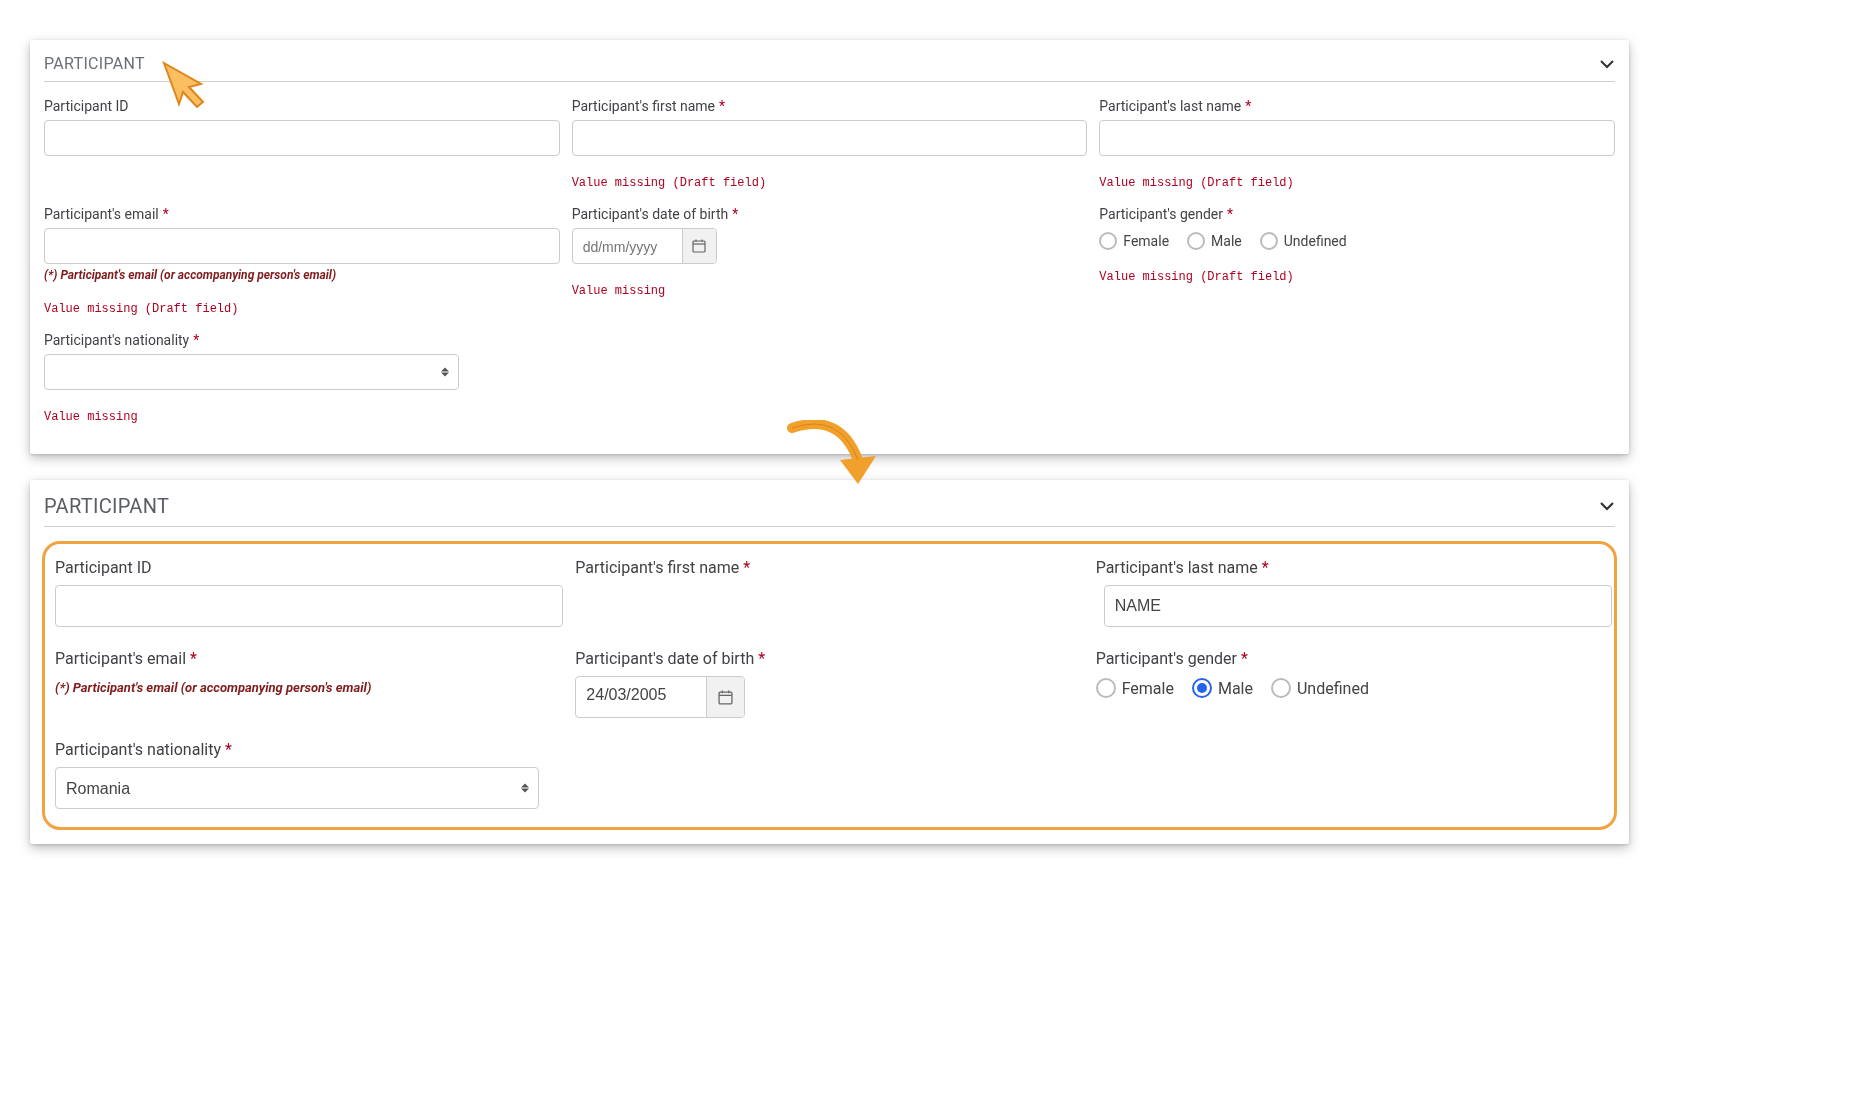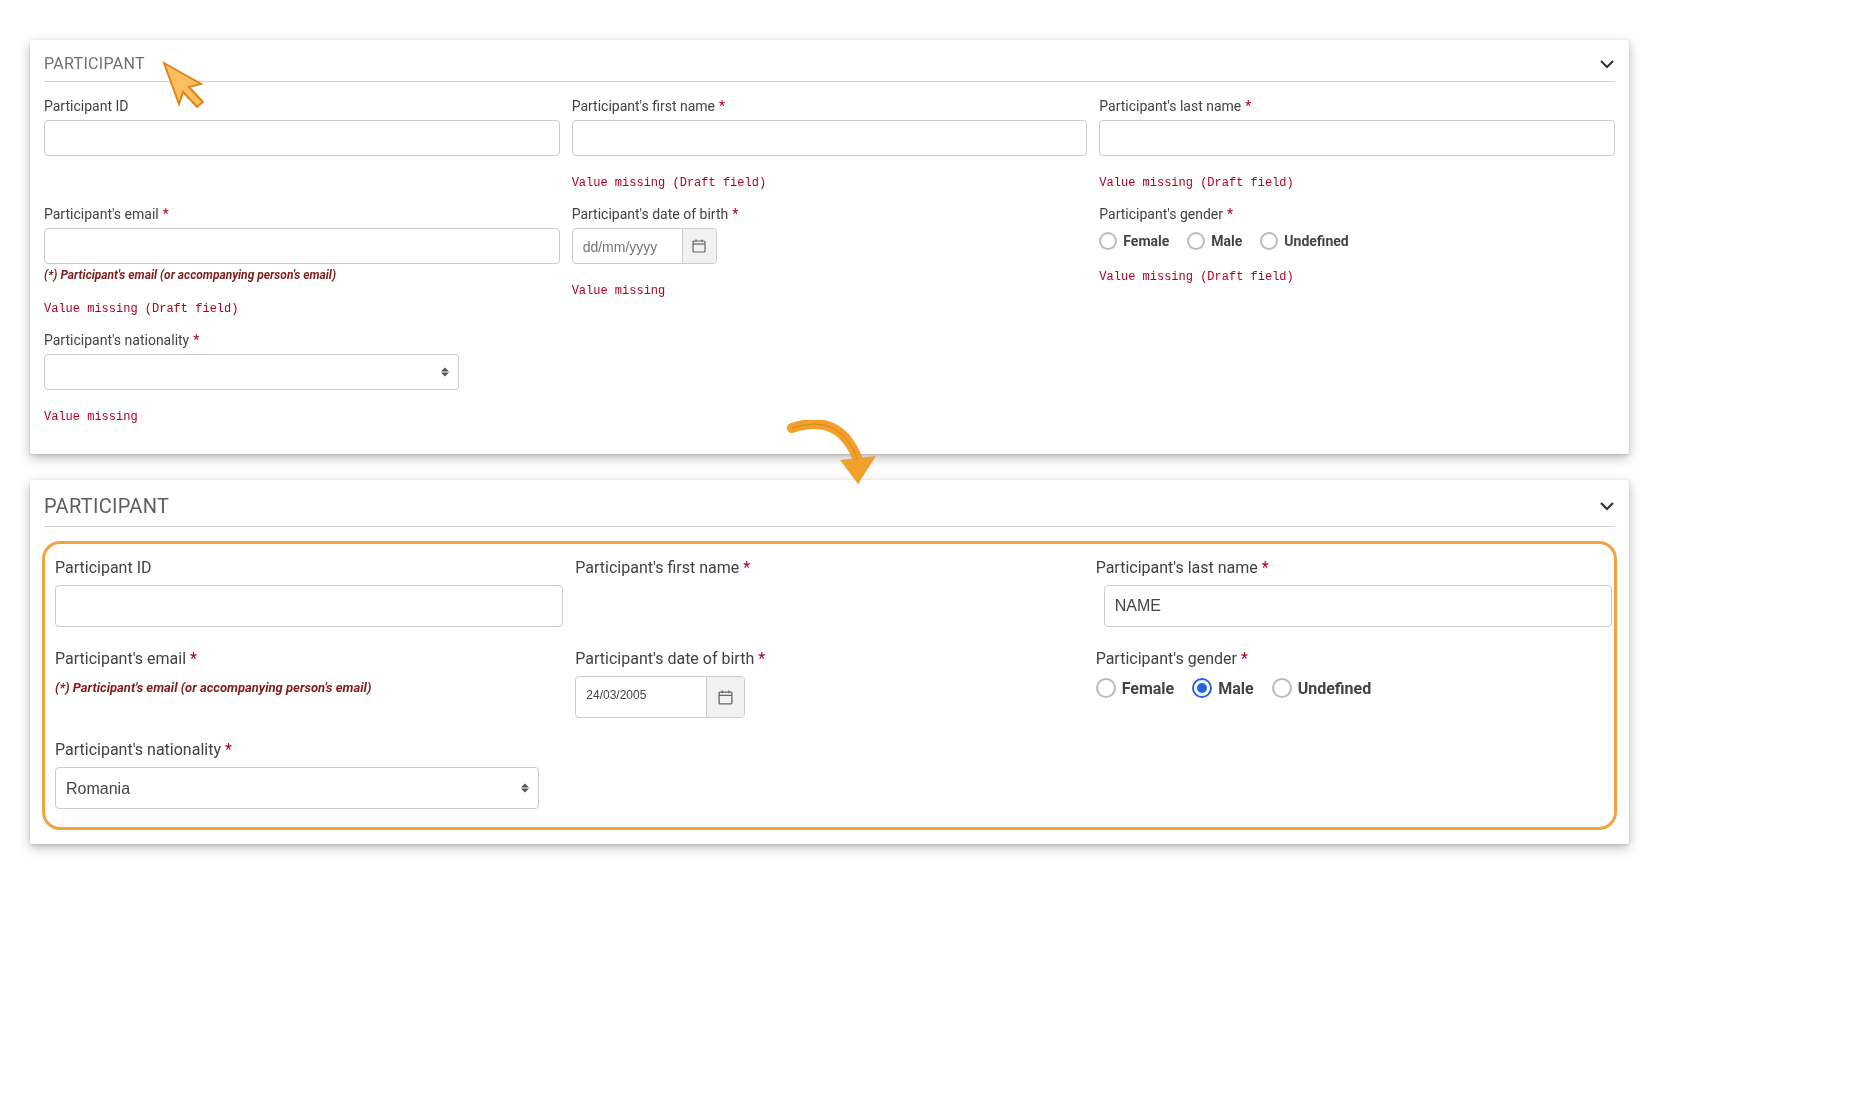--- a/index.html
+++ b/index.html
@@ -62,30 +62,30 @@
     background:#fff;
     width:100%;
   }
   .large .textbox, .large select, .large .datecombo { height:42px; font-size:16px; }
   .filled-blue { background:#e8f0fe;margin-left:8px; }
   .datecombo { display:flex; padding:0; width:145px; }
   .large .datecombo { width:170px; }
   .datecombo .dinput {
     flex:1; border:none; background:transparent; padding:0 10px; font-size:14px; color:#888;
   }
-  .large .datecombo .dinput { font-size:12px; color:#444; }
+  .large .datecombo .dinput { font-size:16px; color:#444; }
   .datecombo .calbtn {
     width:34px; border-left:1px solid #ccc; display:flex; align-items:center; justify-content:center;
     background:#f1f1f1; border-top-right-radius:3px; border-bottom-right-radius:3px; cursor:pointer;
   }
   .large .datecombo .calbtn { width:38px; }
   .hint { font-size:12px; font-style:italic; color:#7f1d1d; margin-top:4px;font-weight:bold; }
   .large .hint { font-size:13px; }
   .err { font-size:12px; color:#b00020; margin-top:20px;font-family:Liberation Mono, monospace; }
-  .radios { display:flex; gap:18px; align-items:center; padding-top:4px;font-weight:bold; }
+  .radios { display:flex; gap:18px; align-items:center; padding-top:4px; }
   .large .radios { padding-top:2px; font-size:16px; }
   .radio { display:flex; align-items:center; gap:6px; color:#444; }
   .rdot {
     width:18px; height:18px; border:2px solid #bbb; border-radius:50%;
     display:flex; align-items:center; justify-content:center; background:#fff;
   }
   .large .rdot { width:20px; height:20px; }
   .rdot.sel { border-color:#2563eb; }
   .rdot.sel::after { content:""; width:9px; height:9px; border-radius:50%; background:#2563eb; display:block; }
   .large .rdot.sel::after { width:10px; height:10px; }

